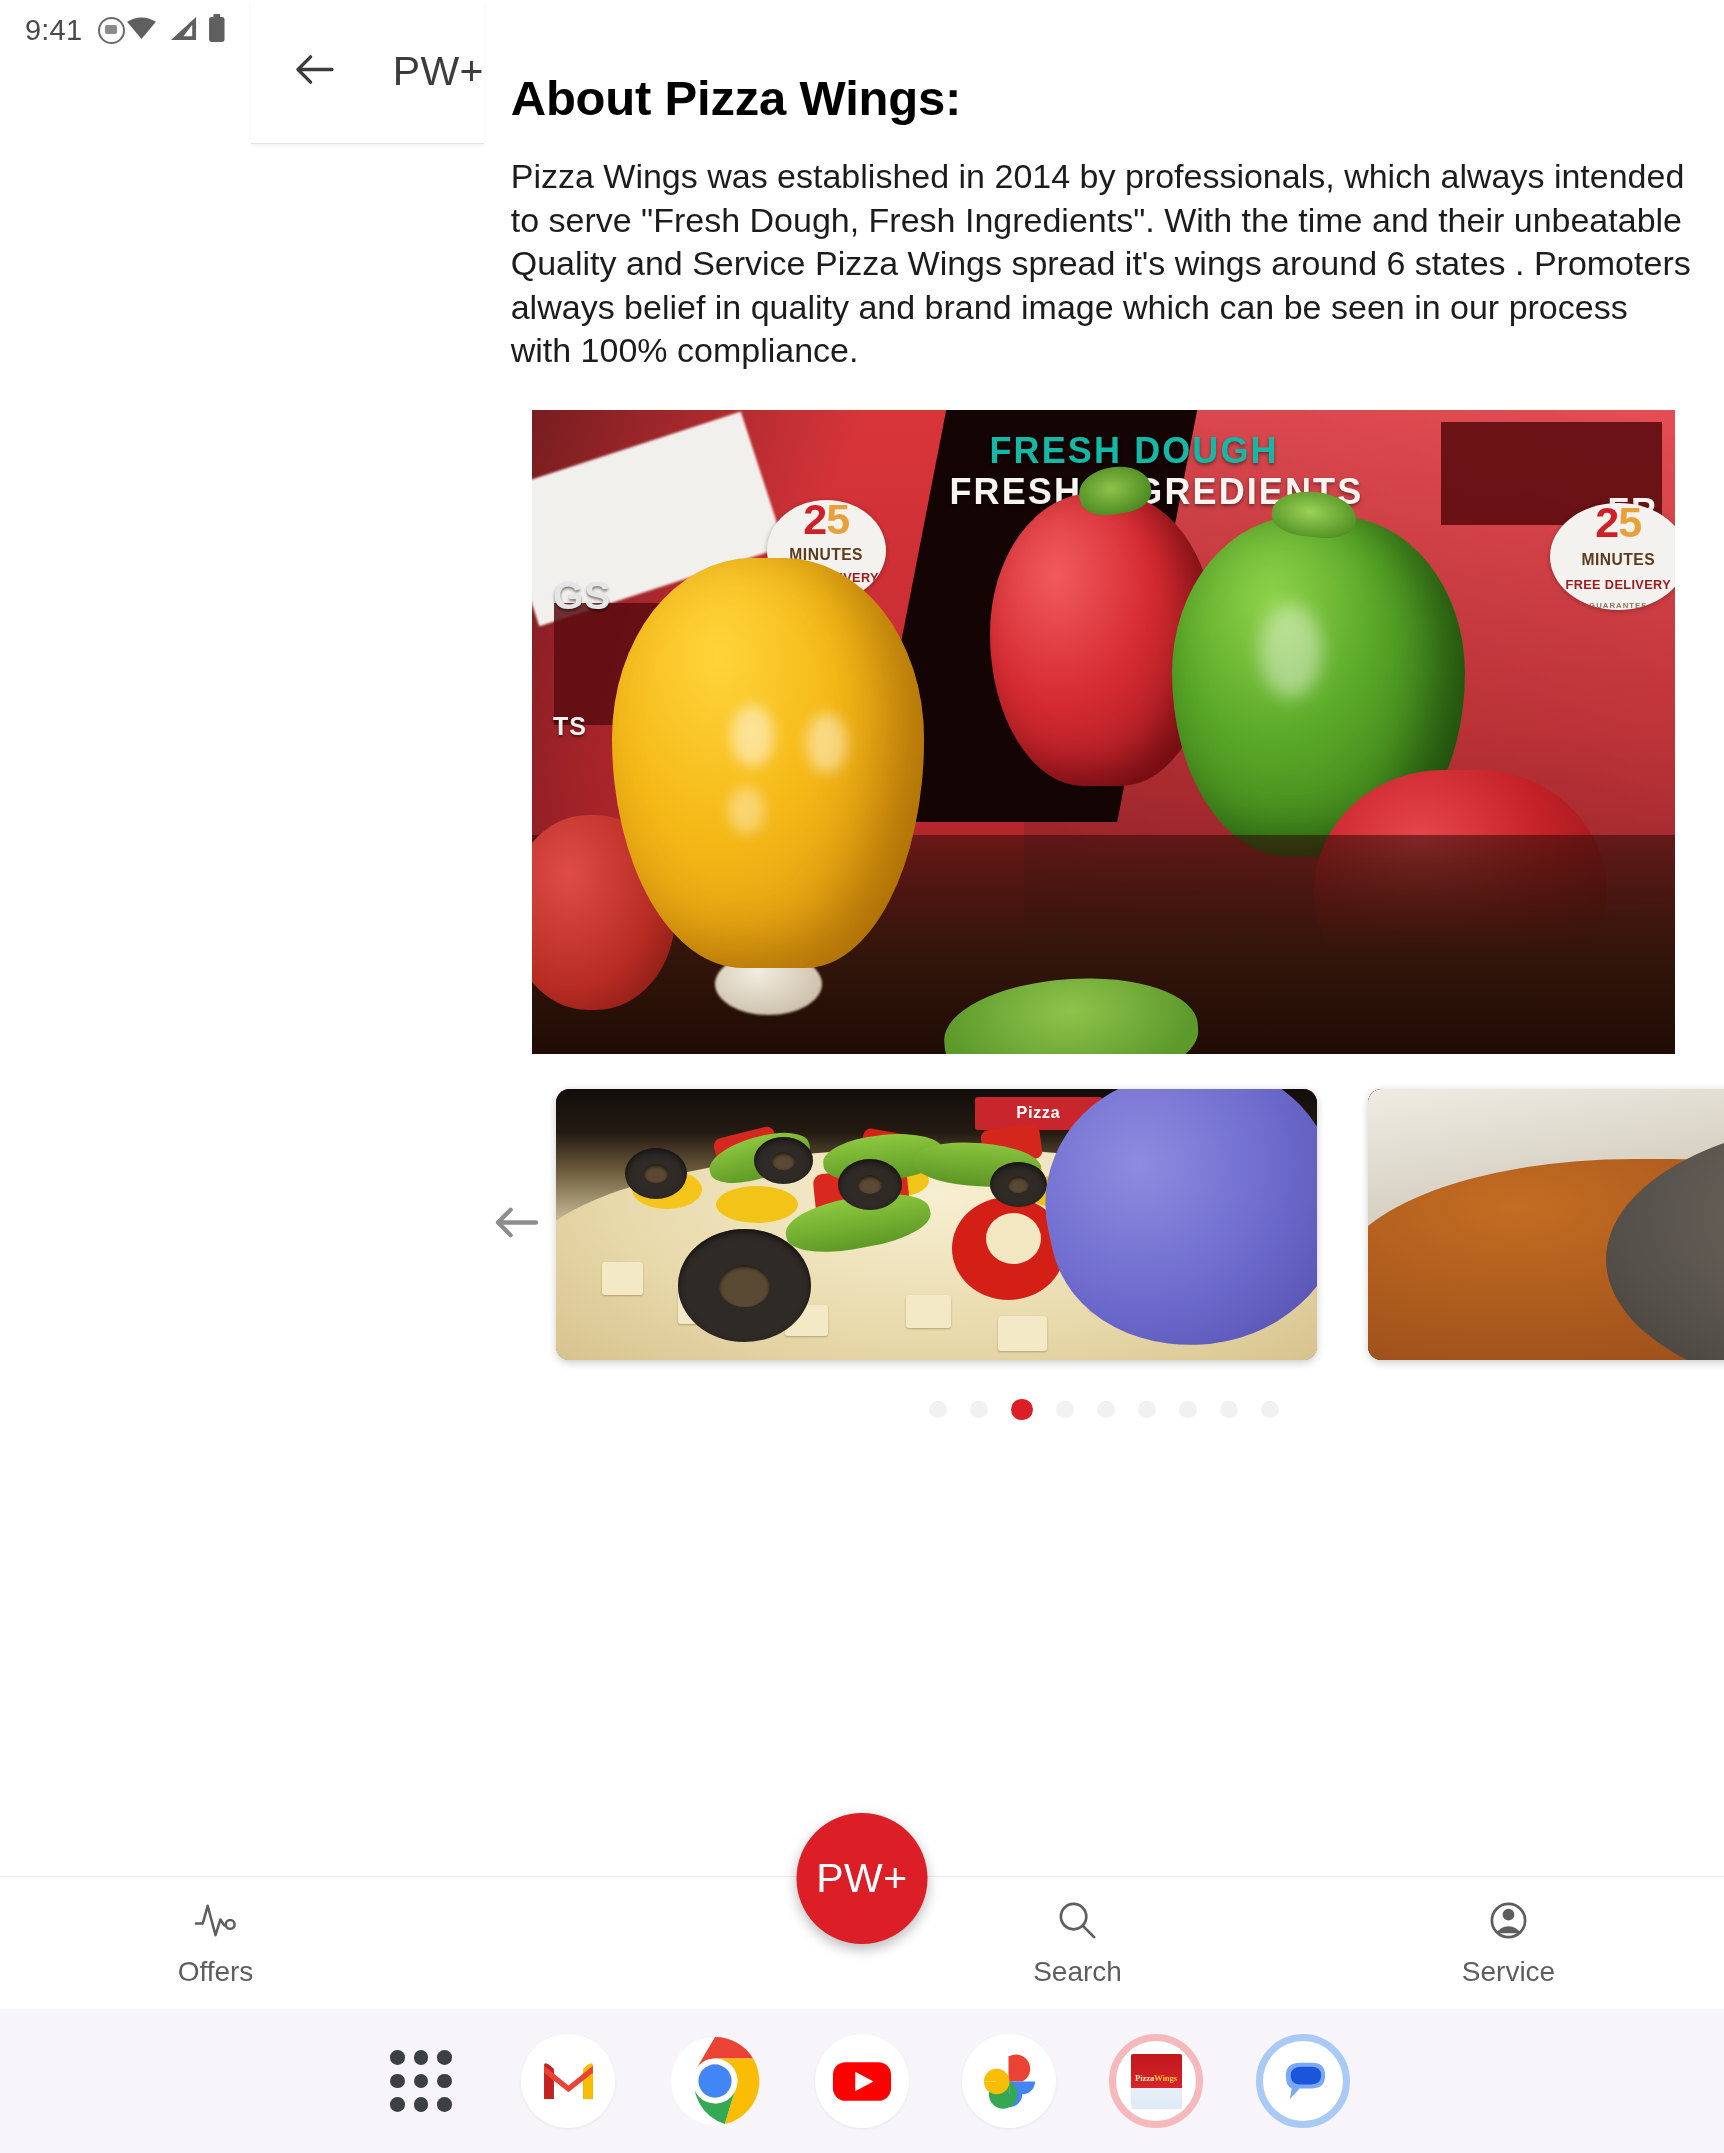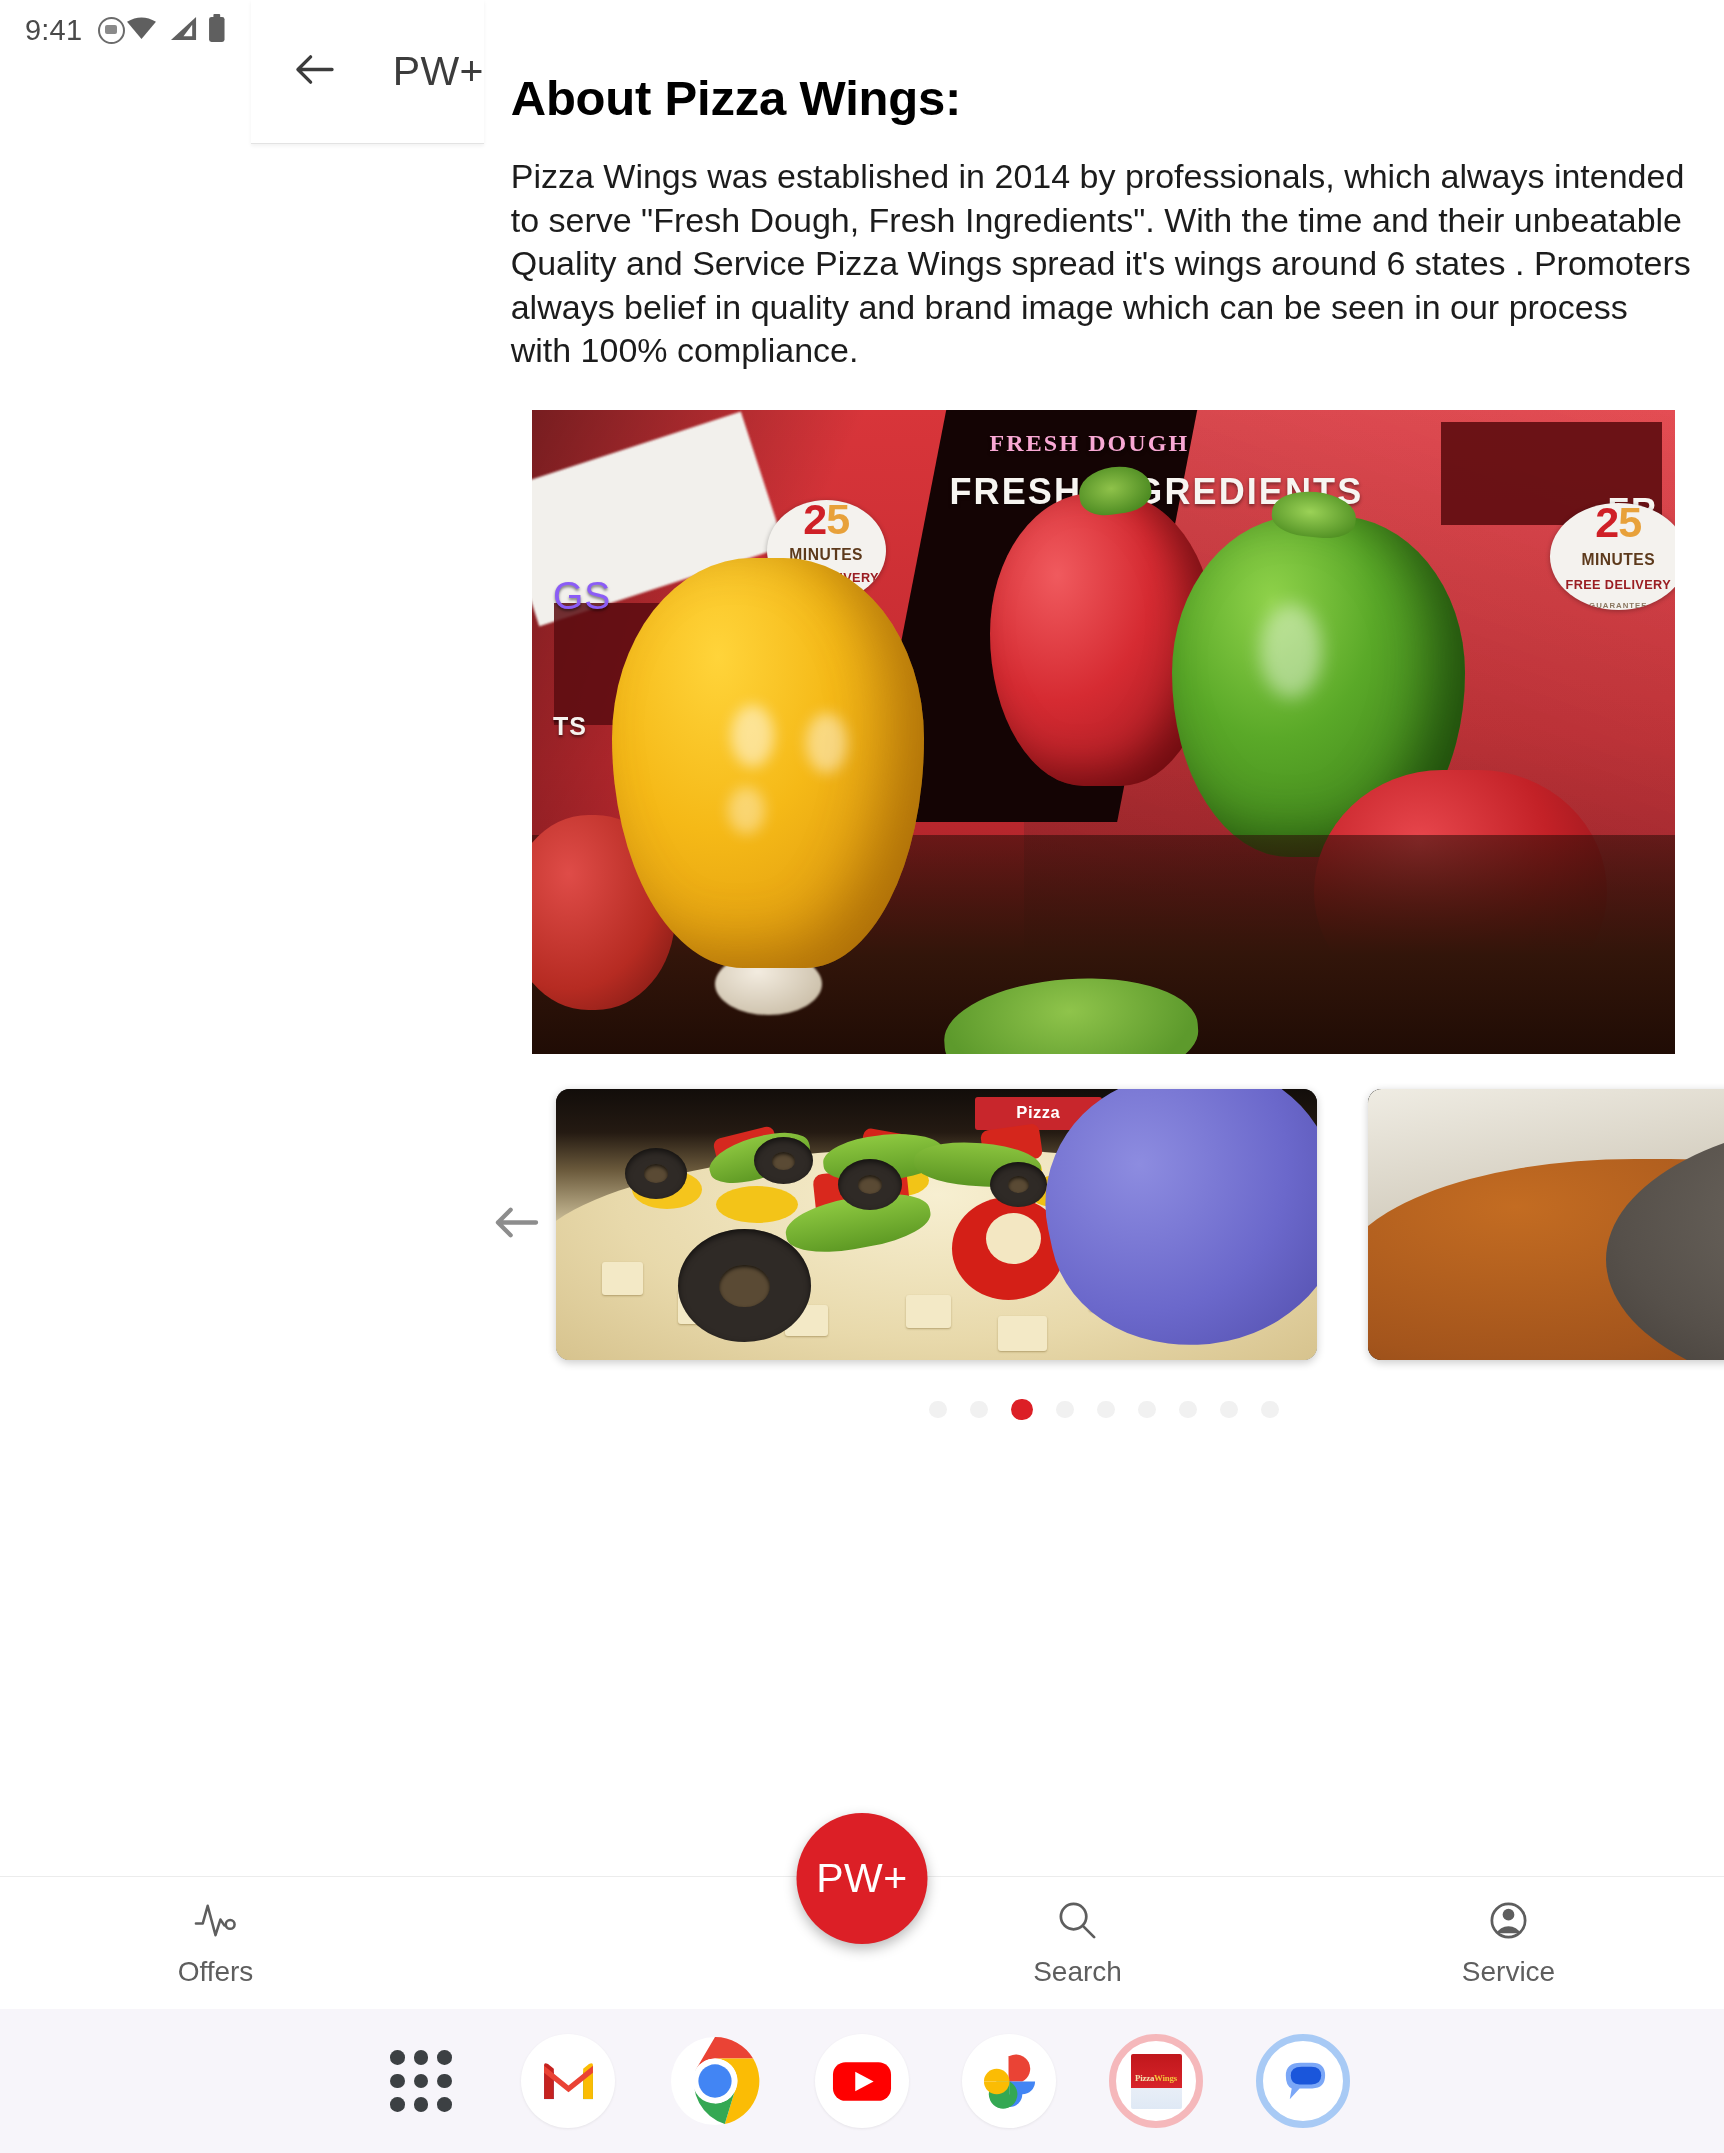--- a/index.html
+++ b/index.html
@@ -159,37 +159,36 @@
     position:absolute; right:2%; top:2%; width:34%; height:16%;
     background:rgba(94,12,16,0.9);
   }
   .hero .wedge {
     position:absolute; left:33%; top:-6%; width:22%; height:70%;
     background:#140404;
     transform: skewX(-11deg);
   }
   .hero .txt-gs {
     position:absolute; left:1.8%; top:25.5%;
-    color:#8b5cf6; font-weight:normal; font-size:39px;
+    color:#e5e5e5; font-weight:bold; font-size:39px;
     letter-spacing:1px; font-family:"Liberation Sans", sans-serif;
     text-shadow: 0 2px 2.9px rgba(0,0,0,0.5);
     text-align: center;
   }
   .hero .txt-ts {
     position:absolute; left:1.8%; top:47%;
     color:#f6f3ef; font-weight:bold; font-size:25px;
     letter-spacing:1px;
     text-shadow: 0 2px 2.9px rgba(0,0,0,0.5);
   }
   .hero .txt-fd {
     position:absolute; left:40%; top:3.2%;
-    color:#f9a8d4; font-weight:bold; font-size:24px;
+    color:#14b8a6; font-weight:bold; font-size:36px;
     letter-spacing:2.1px;
     text-shadow: 0 2px 3.9px rgba(0,0,0,0.45);
-    font-family: Liberation Serif, serif;
   }
   .hero .txt-fi {
     position:absolute; left:36.5%; top:9.6%;
     color:#f7f5f1; font-weight:bold; font-size:36px;
     letter-spacing:2.1px;
     text-shadow: 0 2px 3.9px rgba(0,0,0,0.45);
   }
   .hero .txt-fr {
     position:absolute; right:1.5%; top:12.5%;
     color:#f7f5f1; font-weight:bold; font-size:35px;

